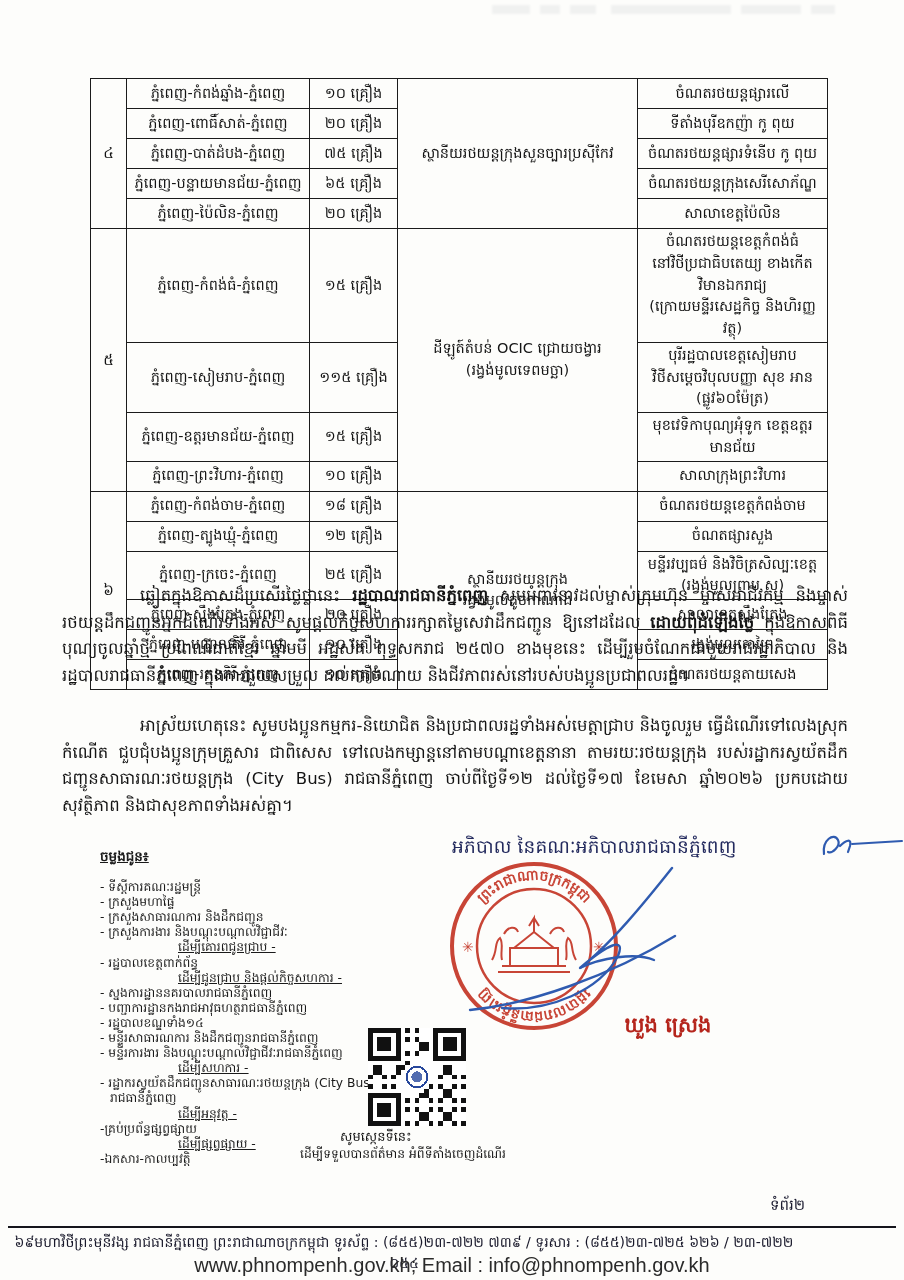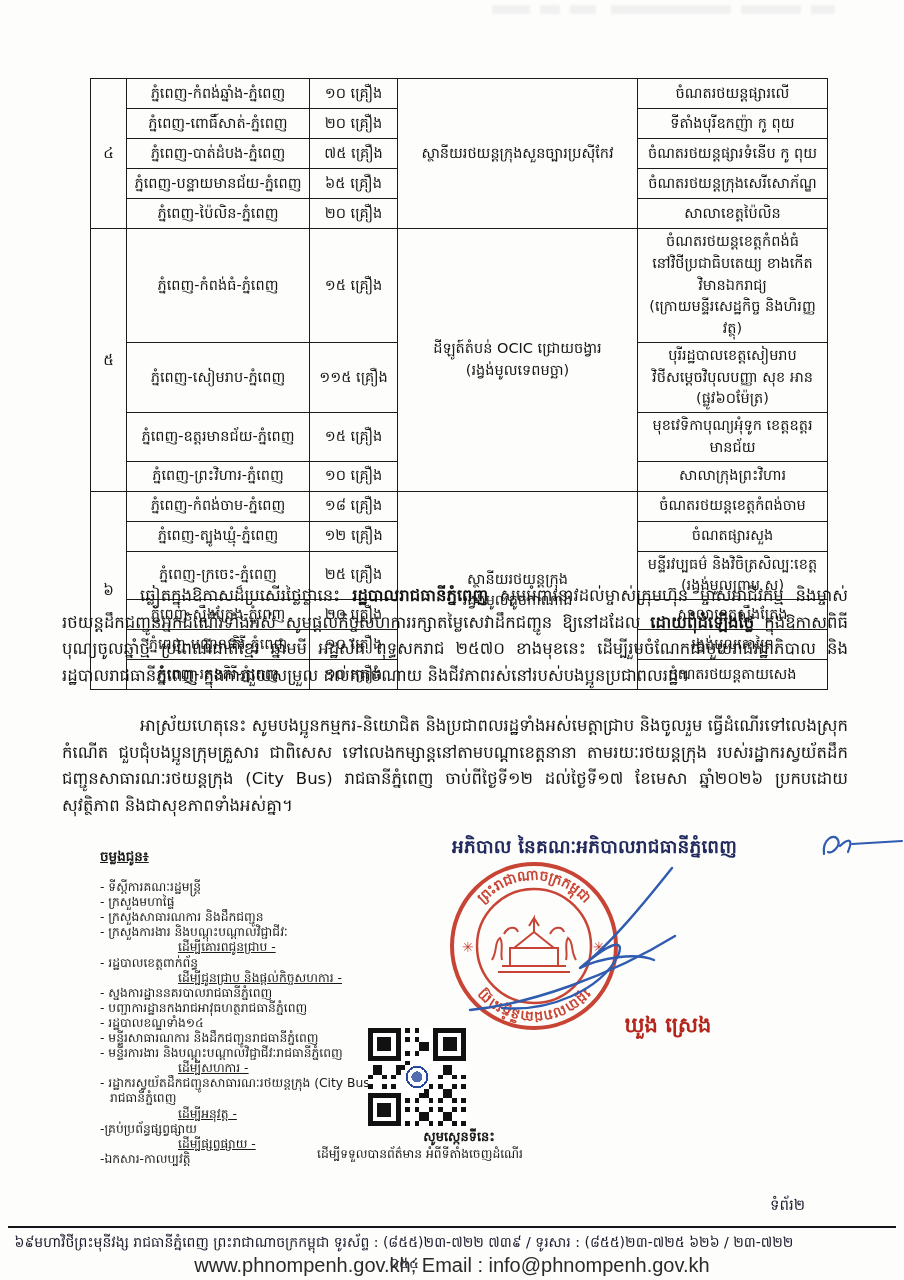--- a/index.html
+++ b/index.html
@@ -29,40 +29,40 @@
   
   .para{position:absolute;left:62px;width:786px;font-size:16.5px;line-height:26.5px;
         text-align:justify;color:#131313;}
   .para .indent{display:inline-block;width:78px;}
   #para1{top:583px;}
   #para2{top:713px;}
   .b{font-weight:bold;}
 
   
   .sig-title{position:absolute;left:452px;top:835px;width:430px;
-    font-weight:bold;font-size:18.5px;color:#232a5e;letter-spacing:.2px;}
+    font-weight:normal;font-size:18.5px;color:#232a5e;letter-spacing:.2px;}
   .pen-mark{position:absolute;left:818px;top:828px;}
   .seal{position:absolute;left:448px;top:860px;}
   .sig-strokes{position:absolute;left:440px;top:840px;pointer-events:none;}
   .sig-name{position:absolute;left:588px;top:999px;width:160px;text-align:center;
     font-weight:bold;font-size:21px;color:#b5251c;margin-top:12px;}
 
   
   .copies{position:absolute;left:100px;top:849px;width:312px;font-size:12.3px;
     line-height:15.1px;color:#1a1a1a;}
   .copies-heading{font-weight:bold;text-decoration:underline;font-size:13.5px;margin-bottom:16px;}
   .copies ul{list-style:none;margin:0;padding:0;}
   .copies li{padding-left:10px;text-indent:-10px;}
   .copies .note{padding-left:78px;text-indent:0;text-decoration:underline;}
 
   
   .qr{position:absolute;left:368px;top:1028px;}
-  .qr-cap1{position:absolute;left:340px;top:1128px;width:155px;text-align:right;
-    font-weight:bold;font-size:13px;}
-  .qr-cap2{position:absolute;left:300px;top:1146px;width:240px;text-align:center;font-size:12.3px;}
+  .qr-cap1{position:absolute;left:340px;top:1128px;width:155px;text-align:left;
+    font-weight:normal;font-size:13px;}
+  .qr-cap2{position:absolute;left:300px;top:1146px;width:240px;font-size:12.3px;}
 
   
   .page-num{position:absolute;left:770px;top:1195px;width:100px;font-size:15px;color:#1b1b30;}
   .footer-rule{position:absolute;left:8px;top:1226px;width:888px;height:2.4px;background:#15151c;}
   .footer-line1{position:absolute;left:0;top:1233px;width:808px;text-align:center;
     font-size:14px;color:#18182a;}
   .footer-line2{position:absolute;left:0;top:1254px;width:904px;text-align:center;
     font-size:20px;color:#2a2a2a;font-family:"Liberation Sans",sans-serif;}
 </style>
 </head>

